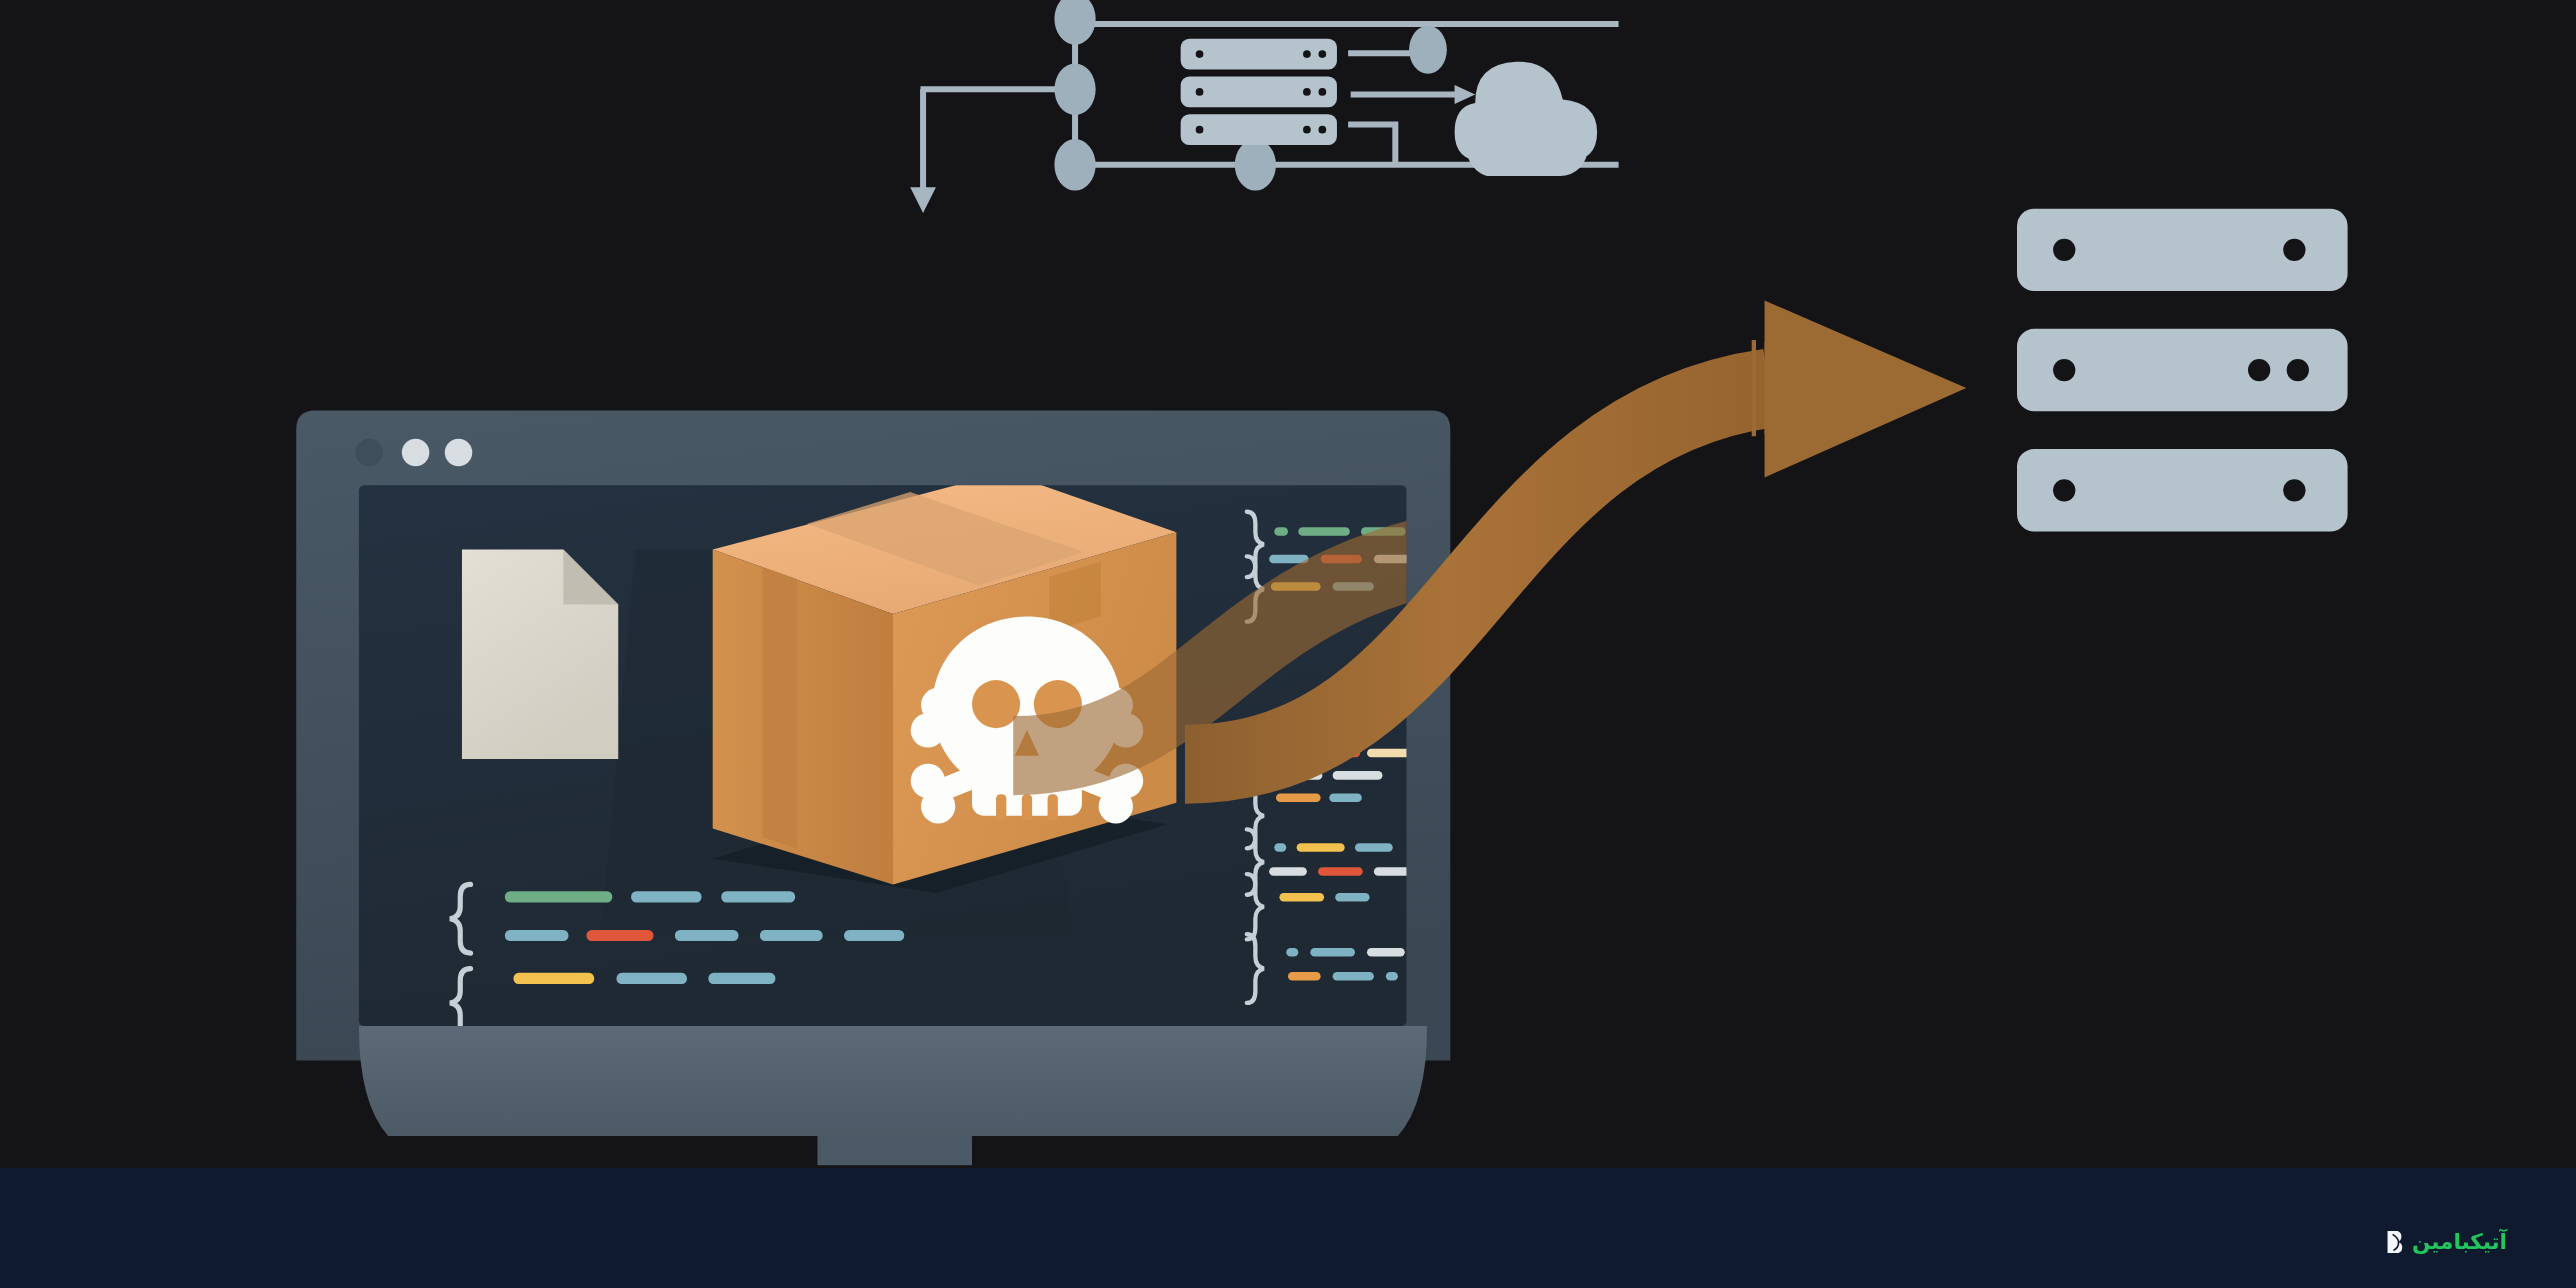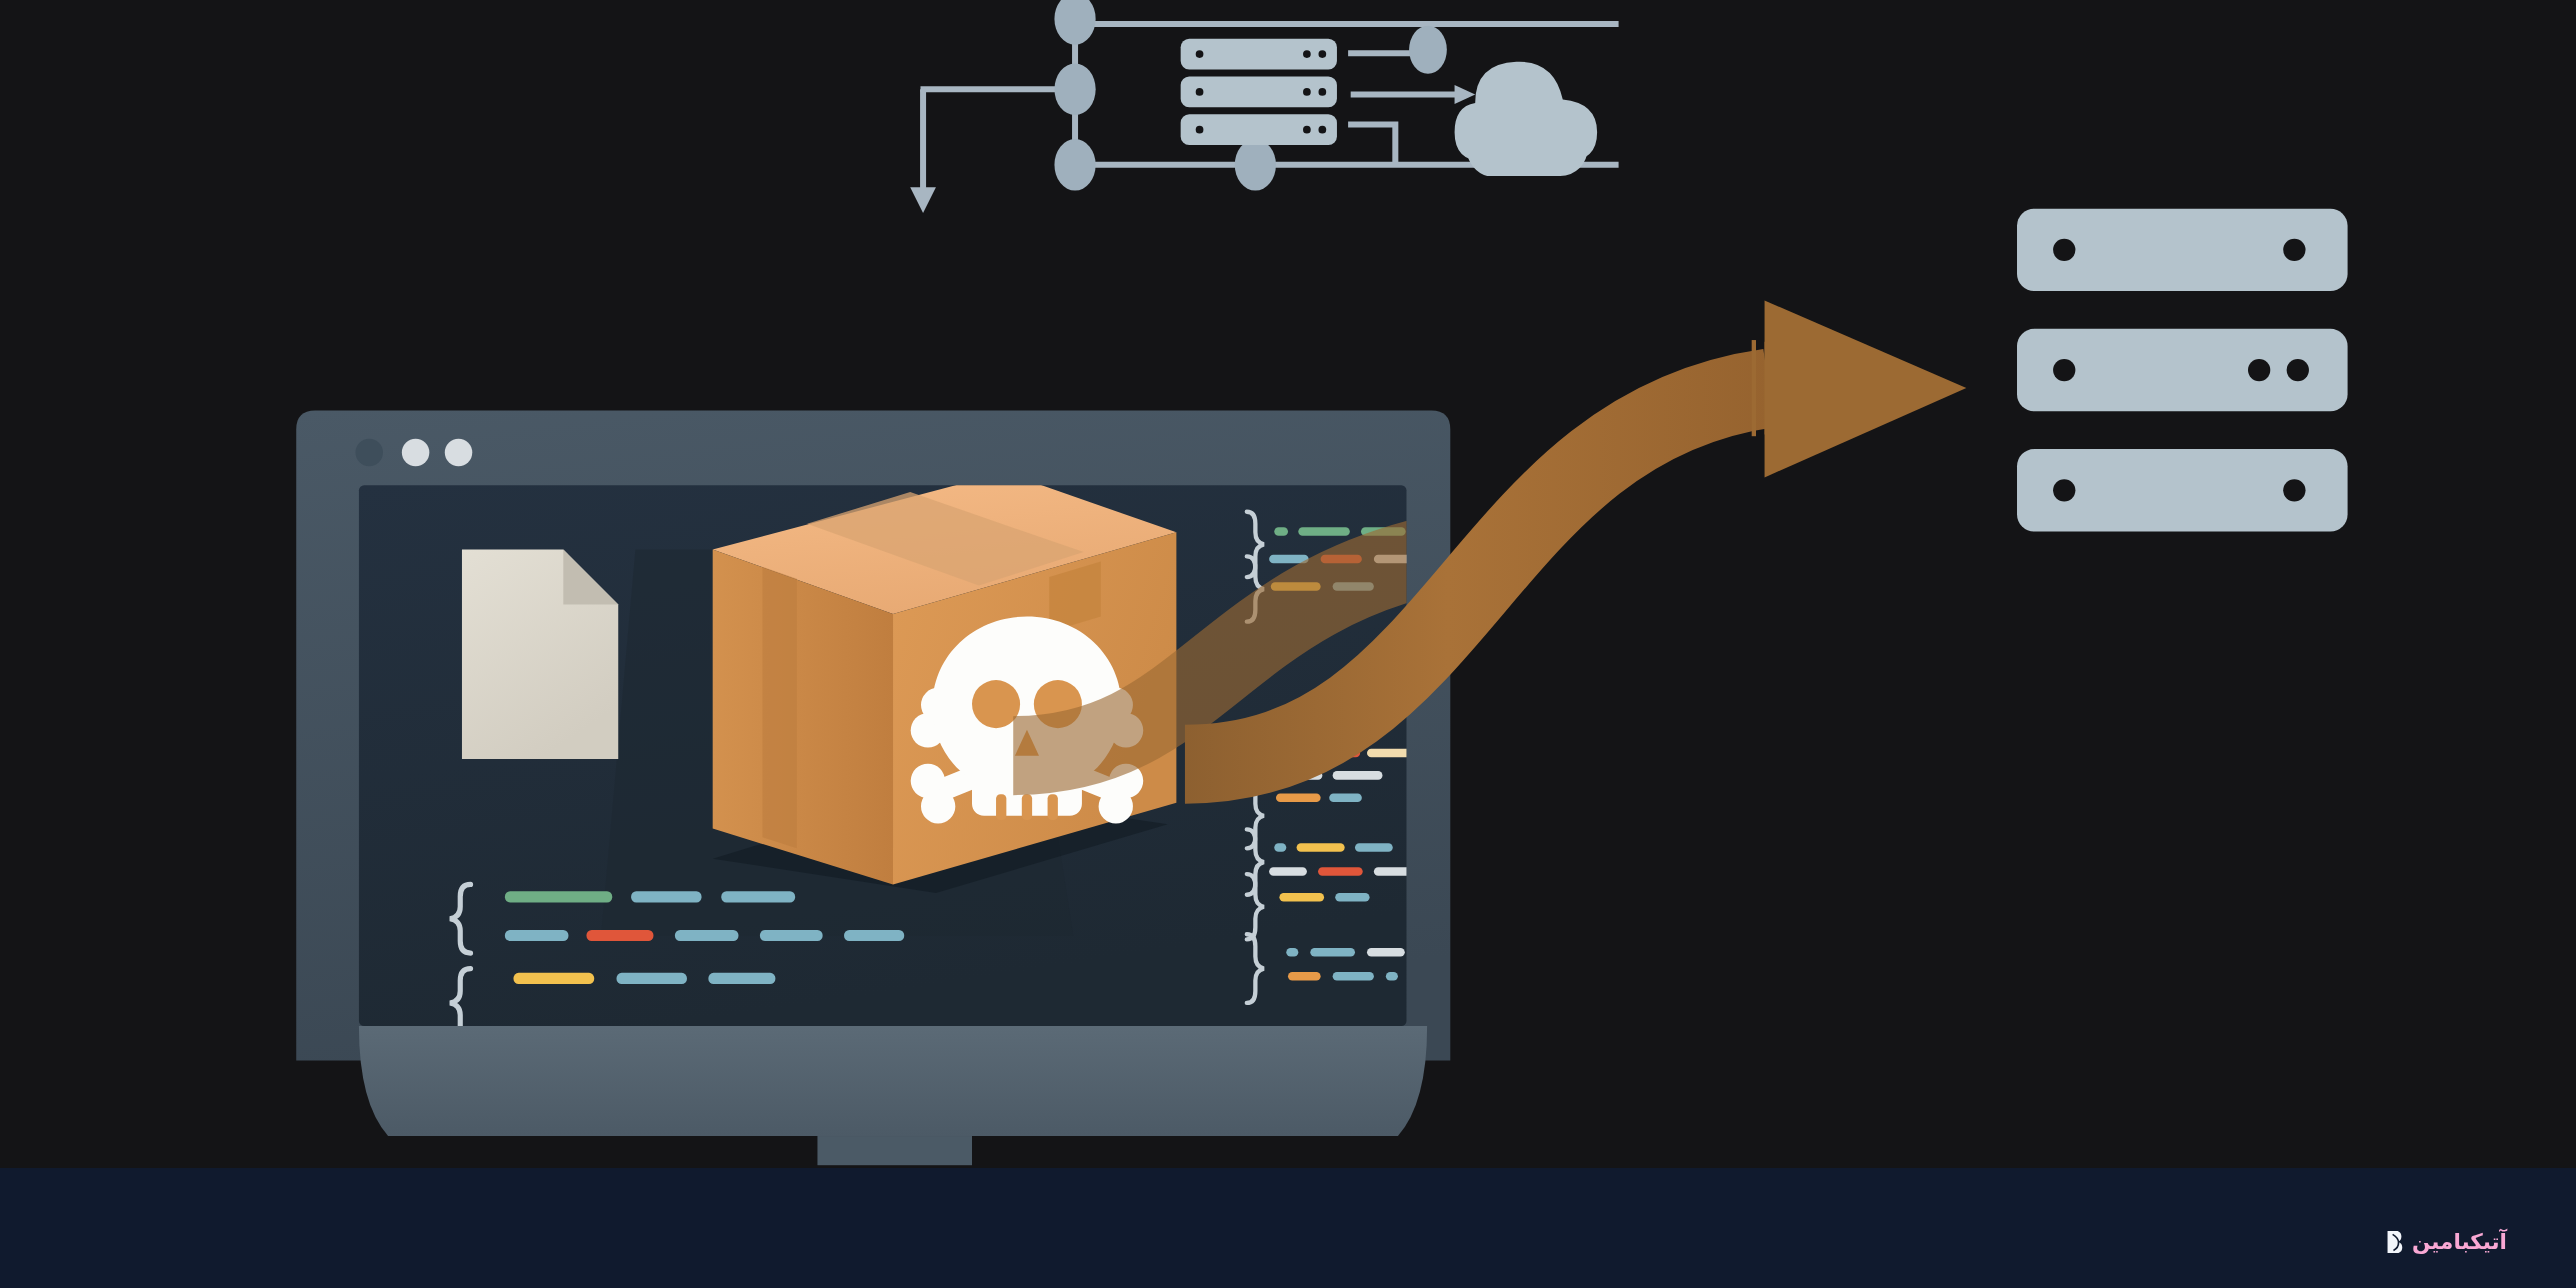--- a/index.html
+++ b/index.html
@@ -37,21 +37,21 @@
     bottom: 33px;
     display: flex;
     align-items: center;
     gap: 5.2px;
     direction: rtl;
   }
   .brand-mark {
     display: block;
   }
   .brand-text {
-    color: #f9a8d4;
+    color: #22c55e;
     font-size: 21.5px;
     font-weight: bold;
     letter-spacing: 0px;
     line-height: 1;
     white-space: nowrap;
     font-family: "DejaVu Sans", sans-serif;
   }
 </style>
 </head>
 <body>

